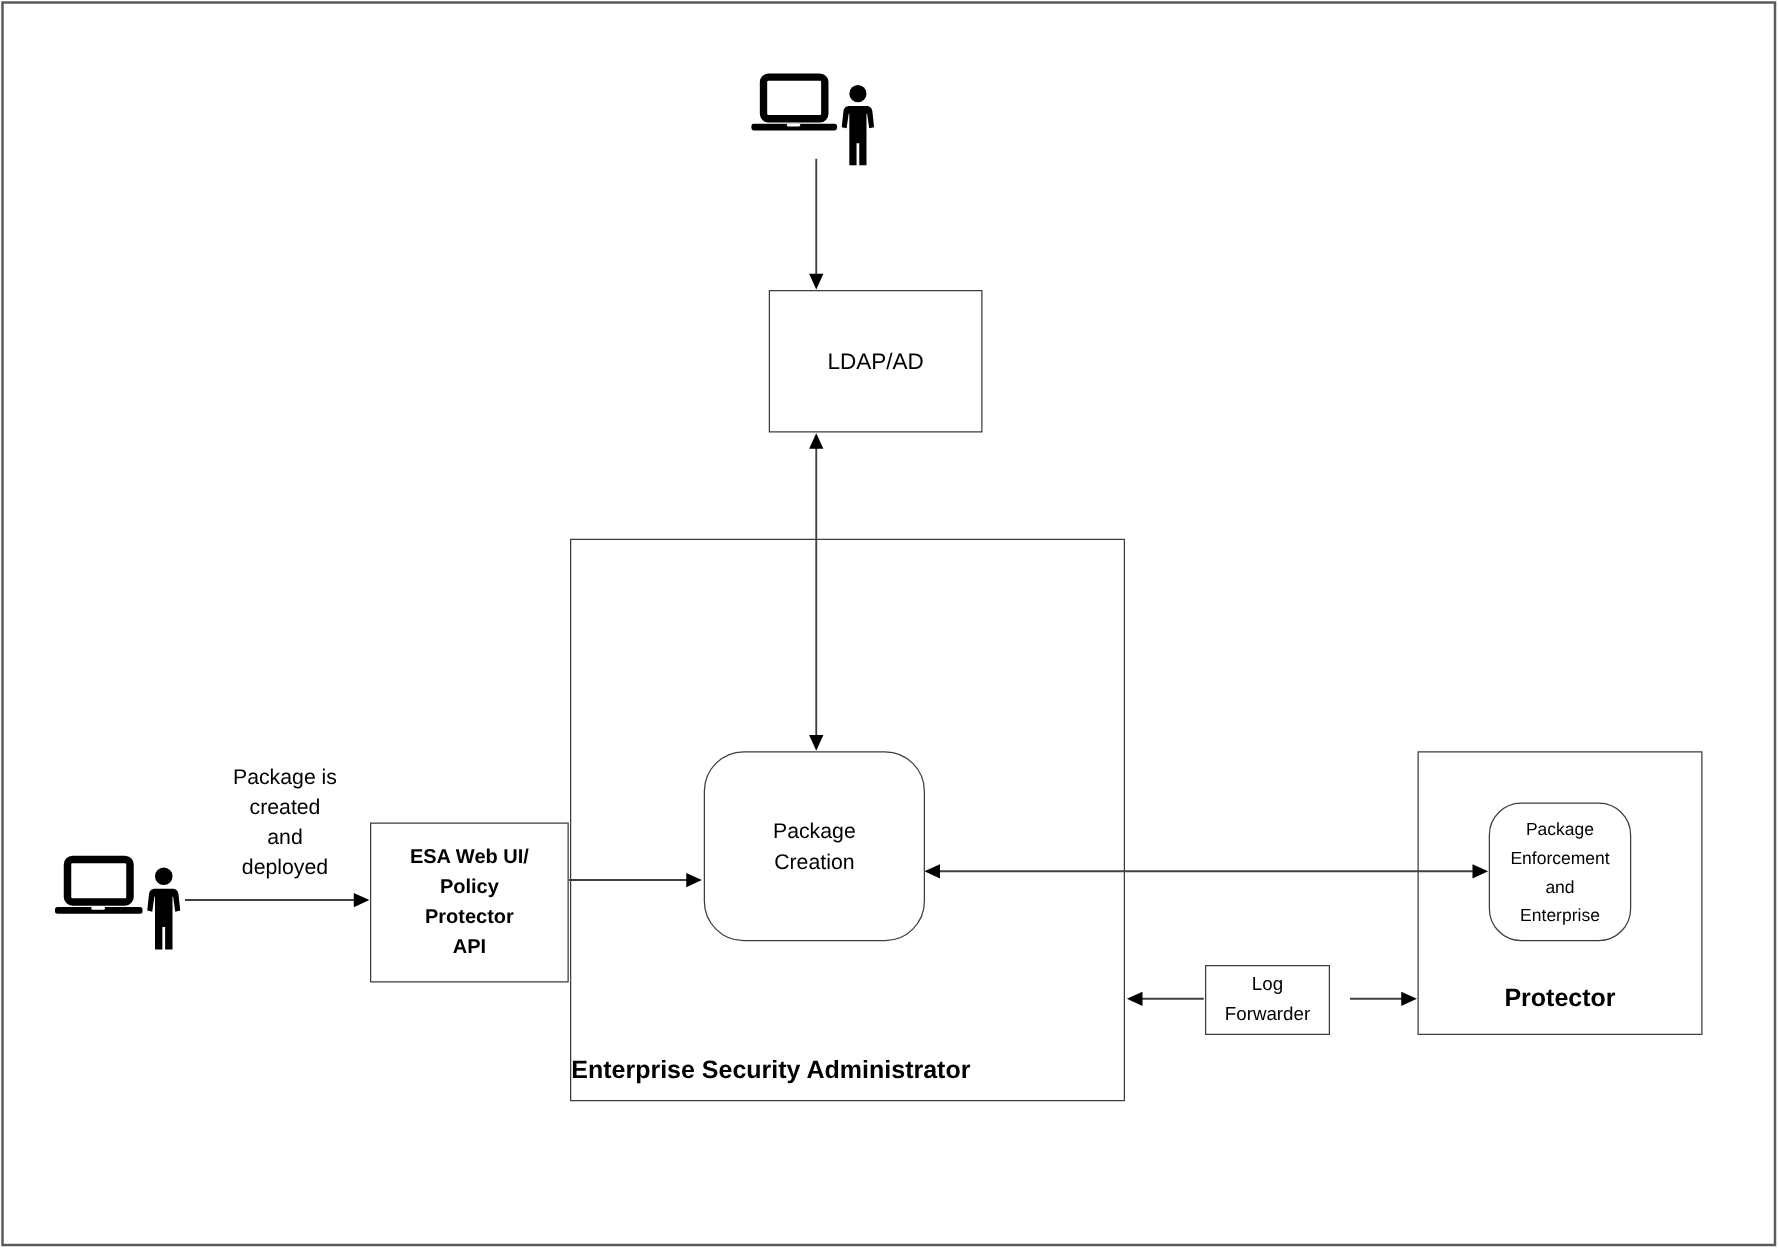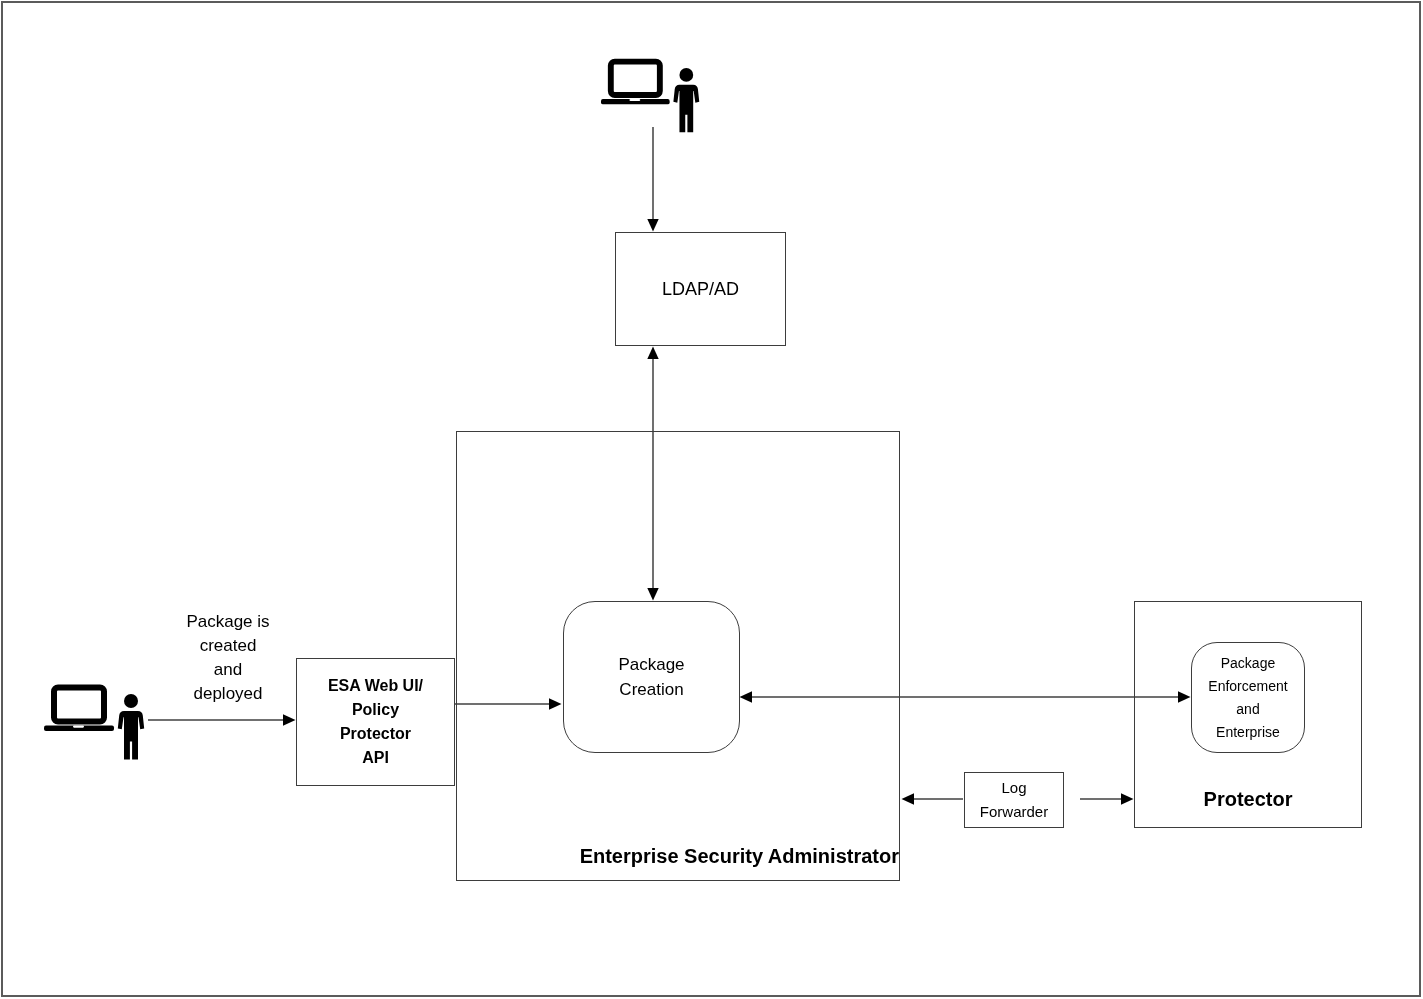--- a/index.html
+++ b/index.html
@@ -24,21 +24,21 @@
     display:flex;flex-direction:column;
     align-items:center;justify-content:center;
     text-align:center;
   }
   .node.hollow{background:transparent;}
   .rounded-lg{border-radius:32px;}
   .rounded-md{border-radius:26px;}
 
   .ldap{left:568px;top:232px;width:171px;height:114px;font-size:18px;margin-left:47px;}
   .esa-box{left:456px;top:431px;width:444px;height:450px;}
-  .esa-label{position:absolute;left:0;bottom:12px;width:100%;text-align:right;
+  .esa-label{position:absolute;left:0;bottom:12px;width:100%;text-align:left;
     font-weight:bold;font-size:20px;}
   .pkg-creation{left:563px;top:601px;width:177px;height:152px;font-size:17px;line-height:25px;}
   .esa-webui{left:296px;top:658px;width:159px;height:128px;
     font-weight:bold;font-size:16px;line-height:24px;}
   .protector-box{left:1134px;top:601px;width:228px;height:227px;}
   .protector-label{position:absolute;left:0;bottom:16px;width:100%;text-align:center;
     font-weight:bold;font-size:20px;}
   .pkg-enforcement{left:1191px;top:642px;width:114px;height:111px;font-size:14px;line-height:23px;}
   .log-forwarder{left:964px;top:772px;width:100px;height:56px;font-size:15px;line-height:24px;}
 

